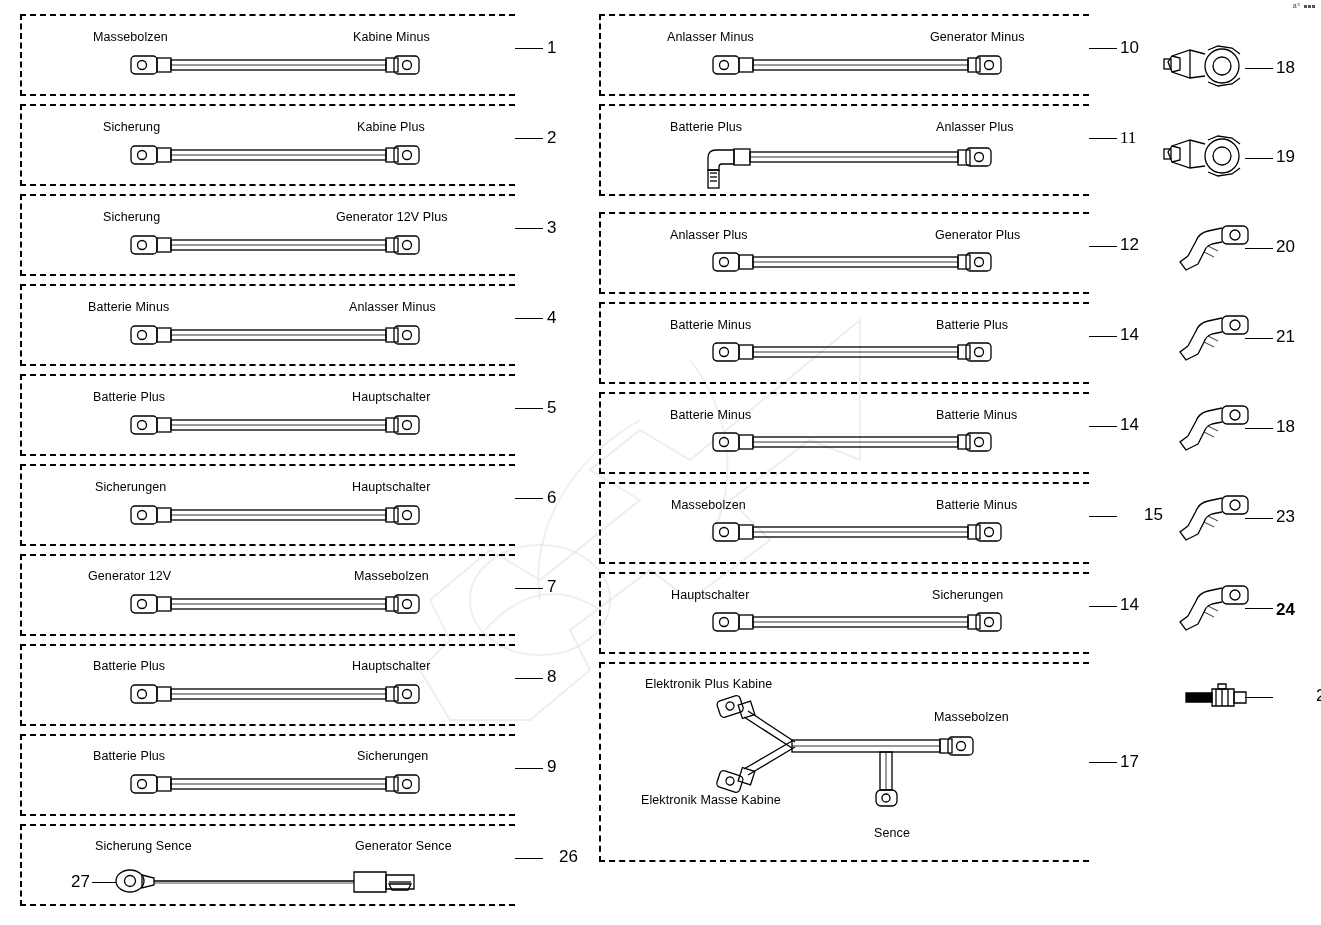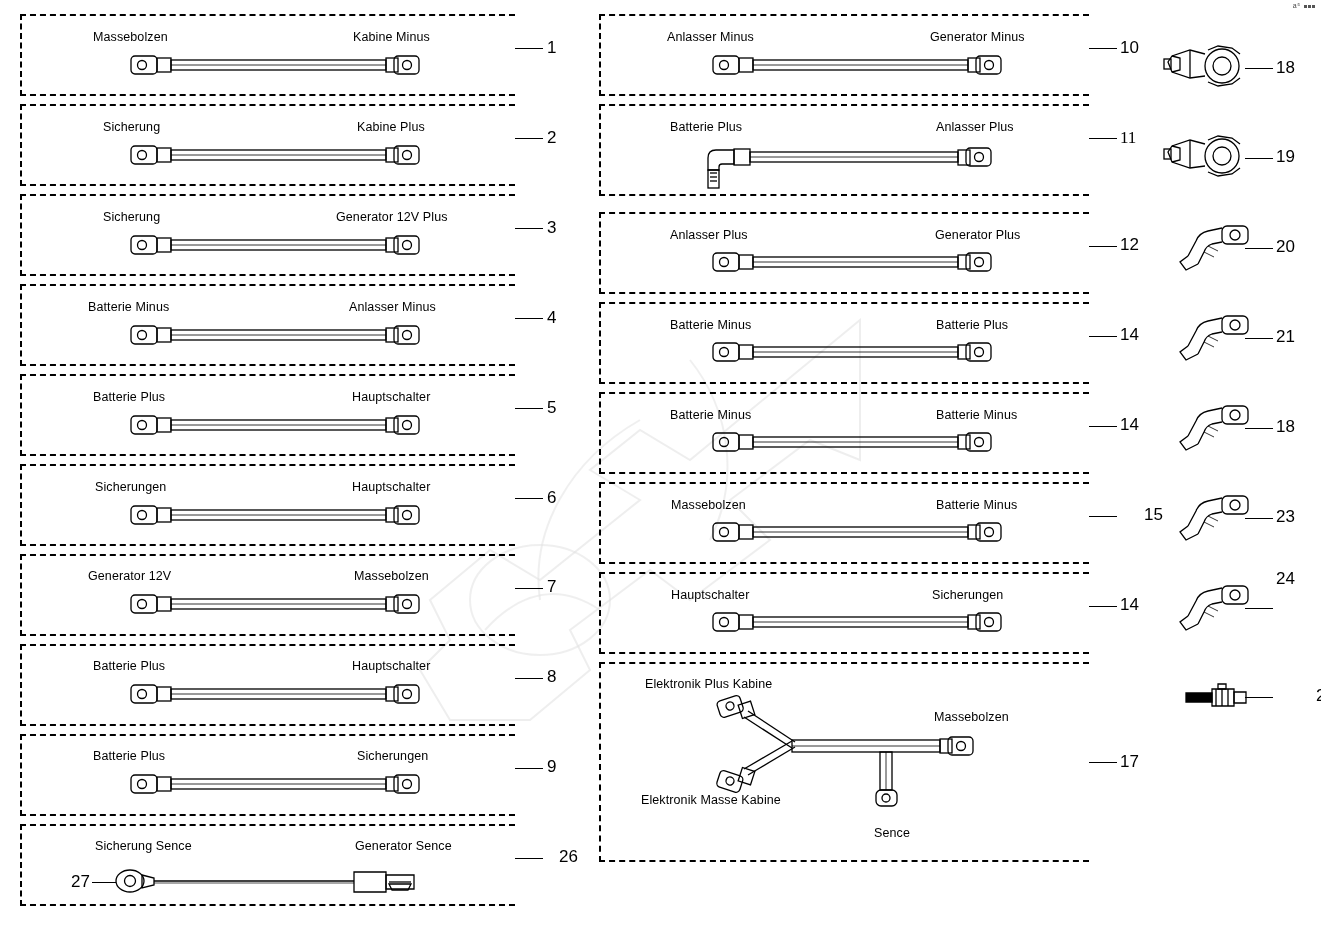--- a/index.html
+++ b/index.html
@@ -529,21 +529,21 @@
       <rect x="44" y="4" width="26" height="18" rx="5"></rect>
       <circle cx="57" cy="13" r="5"></circle>
       <path d="M44 6 L30 9 q-9 2 -12 10 L10 34"></path>
       <path d="M44 20 L34 22 q-6 2 -8 8 L20 42"></path>
       <path d="M10 34 L2 40 L8 48 L20 42"></path>
       <path d="M26 30 L36 35" stroke-width="0.8"></path>
       <path d="M30 24 L40 29" stroke-width="0.8"></path>
     </g>
   </svg>
   <div class="leader" style="left:1245px; top:608px; width:28px;"></div>
-  <div class="num" style="left:1276px; top:569px;">24</div>
+  <div class="num" style="left:1276px; top:600px;font-weight:bold;">24</div>
 
   <svg class="cable" style="left:1182px; top:680px;" width="70" height="34" viewBox="0 0 70 34">
     <g fill="none" stroke="#000" stroke-width="1.3">
       <path d="M4 13 L30 13 L30 22 L4 22 Z" fill="#000"></path>
       <path d="M30 9 L52 9 L52 26 L30 26 Z"></path>
       <line x1="34" y1="9" x2="34" y2="26"></line>
       <line x1="40" y1="9" x2="40" y2="26"></line>
       <line x1="46" y1="9" x2="46" y2="26"></line>
       <path d="M52 12 L64 12 L64 23 L52 23 Z"></path>
       <path d="M36 4 L44 4 L44 9 L36 9 Z"></path>

